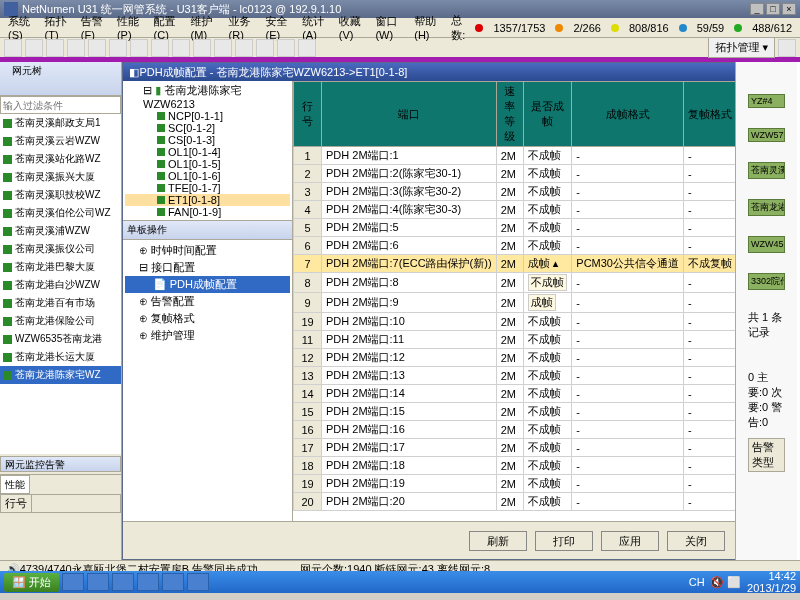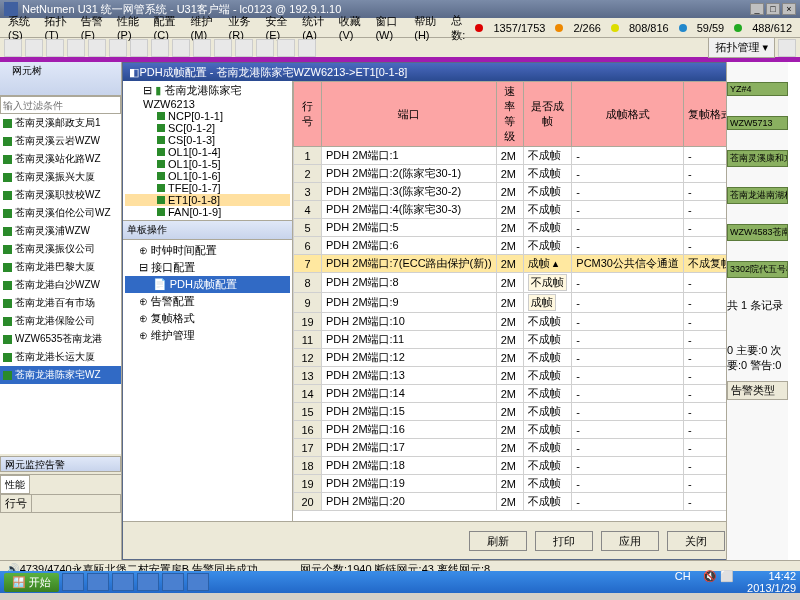--- a/index.html
+++ b/index.html
@@ -33,21 +33,21 @@
 .left-pane .ne-item { padding: 2px 3px; font-size: 10px; white-space: nowrap; overflow: hidden; display: flex; align-items: center; gap: 3px; }
 .left-pane .ne-item.sel { background: #316ac5; color: #fff; }
 .left-pane .sq { width: 9px; height: 9px; background: #2a8a2a; display: inline-block; }
 .left-pane .btm-tabs { height: 20px; background: #ece9d8; display: flex; border-top: 1px solid #aca899; margin-top: 2px; }
 .left-pane .btm-tab { padding: 2px 4px; border: 1px solid #aca899; background: #fff; font-size: 10px; }
 .left-pane .alarm-hdr { height: 16px; background: linear-gradient(#e0e8f8, #c8d4ec); padding: 1px 4px; font-size: 10px; border: 1px solid #aca899; margin-top: 2px; }
 .left-pane .cols { display: flex; font-size: 10px; border: 1px solid #aca899; background: #ece9d8; }
 .left-pane .cols span { padding: 1px 4px; border-right: 1px solid #aca899; }
 
 
-.right-frag { position: absolute; right: 12px; top: 0; width: 62px; height: 498px; background: #f8f8f8; border-left: 1px solid #aca899; font-size: 9px; padding: 0; overflow: hidden; }
+.right-frag { position: absolute; right: 3px; top: 0; width: 62px; height: 498px; background: #f8f8f8; border-left: 1px solid #aca899; font-size: 9px; padding: 12px; overflow: hidden; }
 .right-frag .node { background: #8ab060; border: 1px solid #5a7a3a; padding: 1px 2px; margin: 20px 0; font-size: 9px; white-space: nowrap; overflow: hidden; }
 
 
 .dialog { position: absolute; left: 122px; top: 0; width: 616px; height: 498px; background: #ece9d8; border: 1px solid #5a6a88; }
 .dialog .dlg-title { height: 18px; background: linear-gradient(#4a6ac0, #2a4a90); color: #fff; padding: 2px 6px; font-size: 11px; display: flex; align-items: center; }
 .dialog .dlg-body { display: flex; height: 440px; }
 .dialog .dlg-left { width: 170px; border-right: 1px solid #aca899; background: #fff; overflow-y: auto; }
 .dialog .res-tree { padding: 2px; font-size: 10px; }
 .dialog .res-tree .lvl1 { padding-left: 4px; }
 .dialog .res-tree .lvl2 { padding-left: 18px; }
@@ -55,38 +55,38 @@
 .dialog .res-tree .sq2 { width: 8px; height: 8px; display: inline-block; background: #2a8a2a; }
 .dialog .res-tree .sel { background: #ffe0a0; }
 .dialog .ops-hdr { background: linear-gradient(#e0e8f8, #c8d4ec); padding: 2px 4px; font-size: 10px; border-top: 1px solid #aca899; border-bottom: 1px solid #aca899; }
 .dialog .ops-tree { padding: 2px; font-size: 10px; }
 .dialog .ops-tree div { padding: 1px 0 1px 14px; }
 .dialog .ops-tree .indent { padding-left: 28px; }
 .dialog .ops-tree .sel { background: #316ac5; color: #fff; }
 
 .dialog .dlg-right { flex: 1; background: #fff; overflow: auto; }
 .dialog table { border-collapse: collapse; width: 100%; font-size: 10px; }
-.dialog th { background: #fca5a5; border: 1px solid #aca899; padding: 2px 4px; font-weight: normal; text-align: center; }
+.dialog th { background: #0f766e; border: 1px solid #aca899; padding: 2px 4px; font-weight: normal; text-align: center; }
 .dialog td { border: 1px solid #d0d0d0; padding: 1px 4px; white-space: nowrap; }
 .dialog tr.hl td { background: #ffe8a0; }
 .dialog td.num { background: #ece9d8; text-align: center; width: 28px; }
 .dialog .dd { background: #fff8e0; display: inline-block; border: 1px solid #ccc; padding: 0 2px; }
 
 .dialog .dlg-btns { height: 30px; display: flex; justify-content: flex-end; align-items: flex-end; gap: 8px; padding: 0 12px; border-top: 1px solid #aca899; }
 .dialog .dlg-btns button { width: 58px; height: 20px; background: #ece9d8; border: 1px solid #888; font-size: 11px; }
 
 
 .status-strip { position: absolute; bottom: 22px; left: 0; right: 0; height: 18px; background: #ece9d8; border-top: 1px solid #aca899; font-size: 10px; display: flex; align-items: center; padding: 0 6px; }
 .status-strip .mid { position: absolute; left: 300px; }
 
 
 .taskbar { position: absolute; bottom: 7px; left: 0; right: 0; height: 22px; background: linear-gradient(#3a8de8, #2268c8); display: flex; align-items: center; padding: 0 4px; gap: 3px; }
 .taskbar .start { background: linear-gradient(#5ab040, #3a8020); color: #fff; padding: 2px 8px; border-radius: 2px; font-size: 11px; }
 .taskbar .task { width: 22px; height: 18px; background: #4a80d0; border: 1px solid #2a60a8; }
-.taskbar .tray { margin-left: auto; color: #fff; font-size: 10px; display: flex; gap: 13px; }
+.taskbar .tray { margin-left: auto; color: #fff; font-size: 10px; display: flex; align-items: center; gap: 6px; }
 </style>
 </head>
 <body>
 
 <div class="outer-title">
   <span class="icon"></span>
   <span>NetNumen U31 统一网管系统 - U31客户端 - lc0123 @ 192.9.1.10</span>
   <div class="controls">
     <span>_</span>
     <span>□</span>

